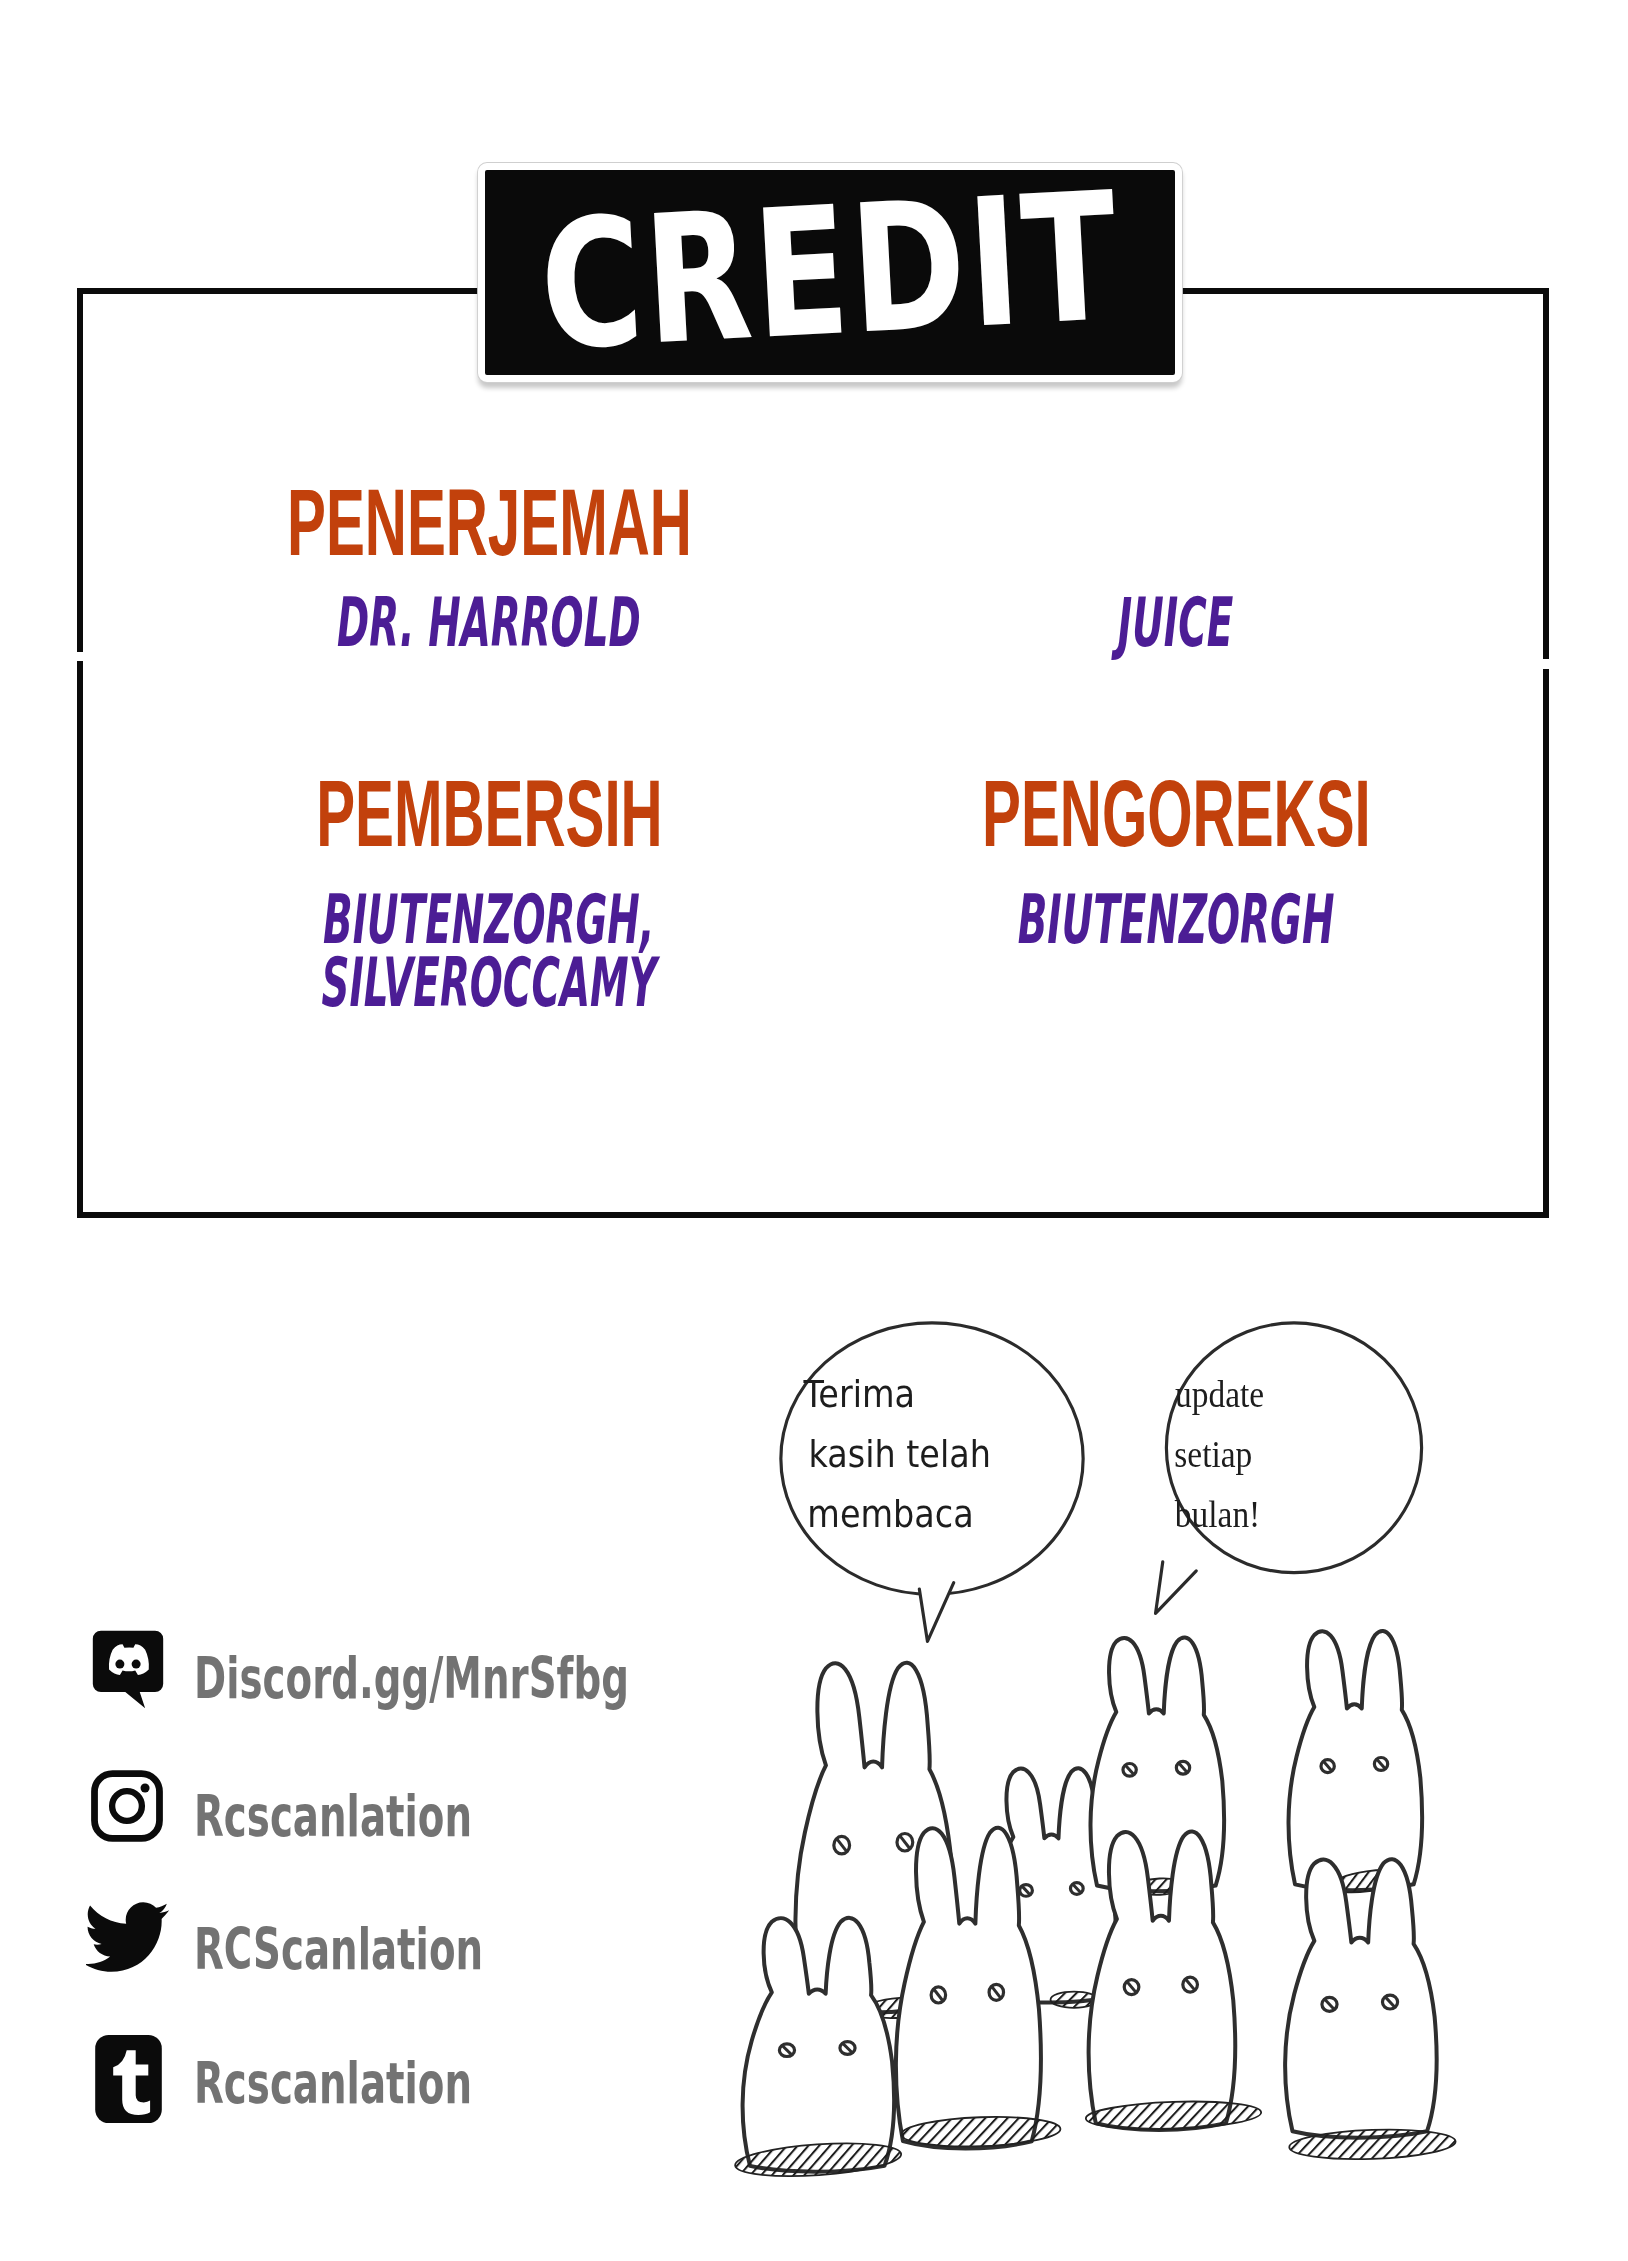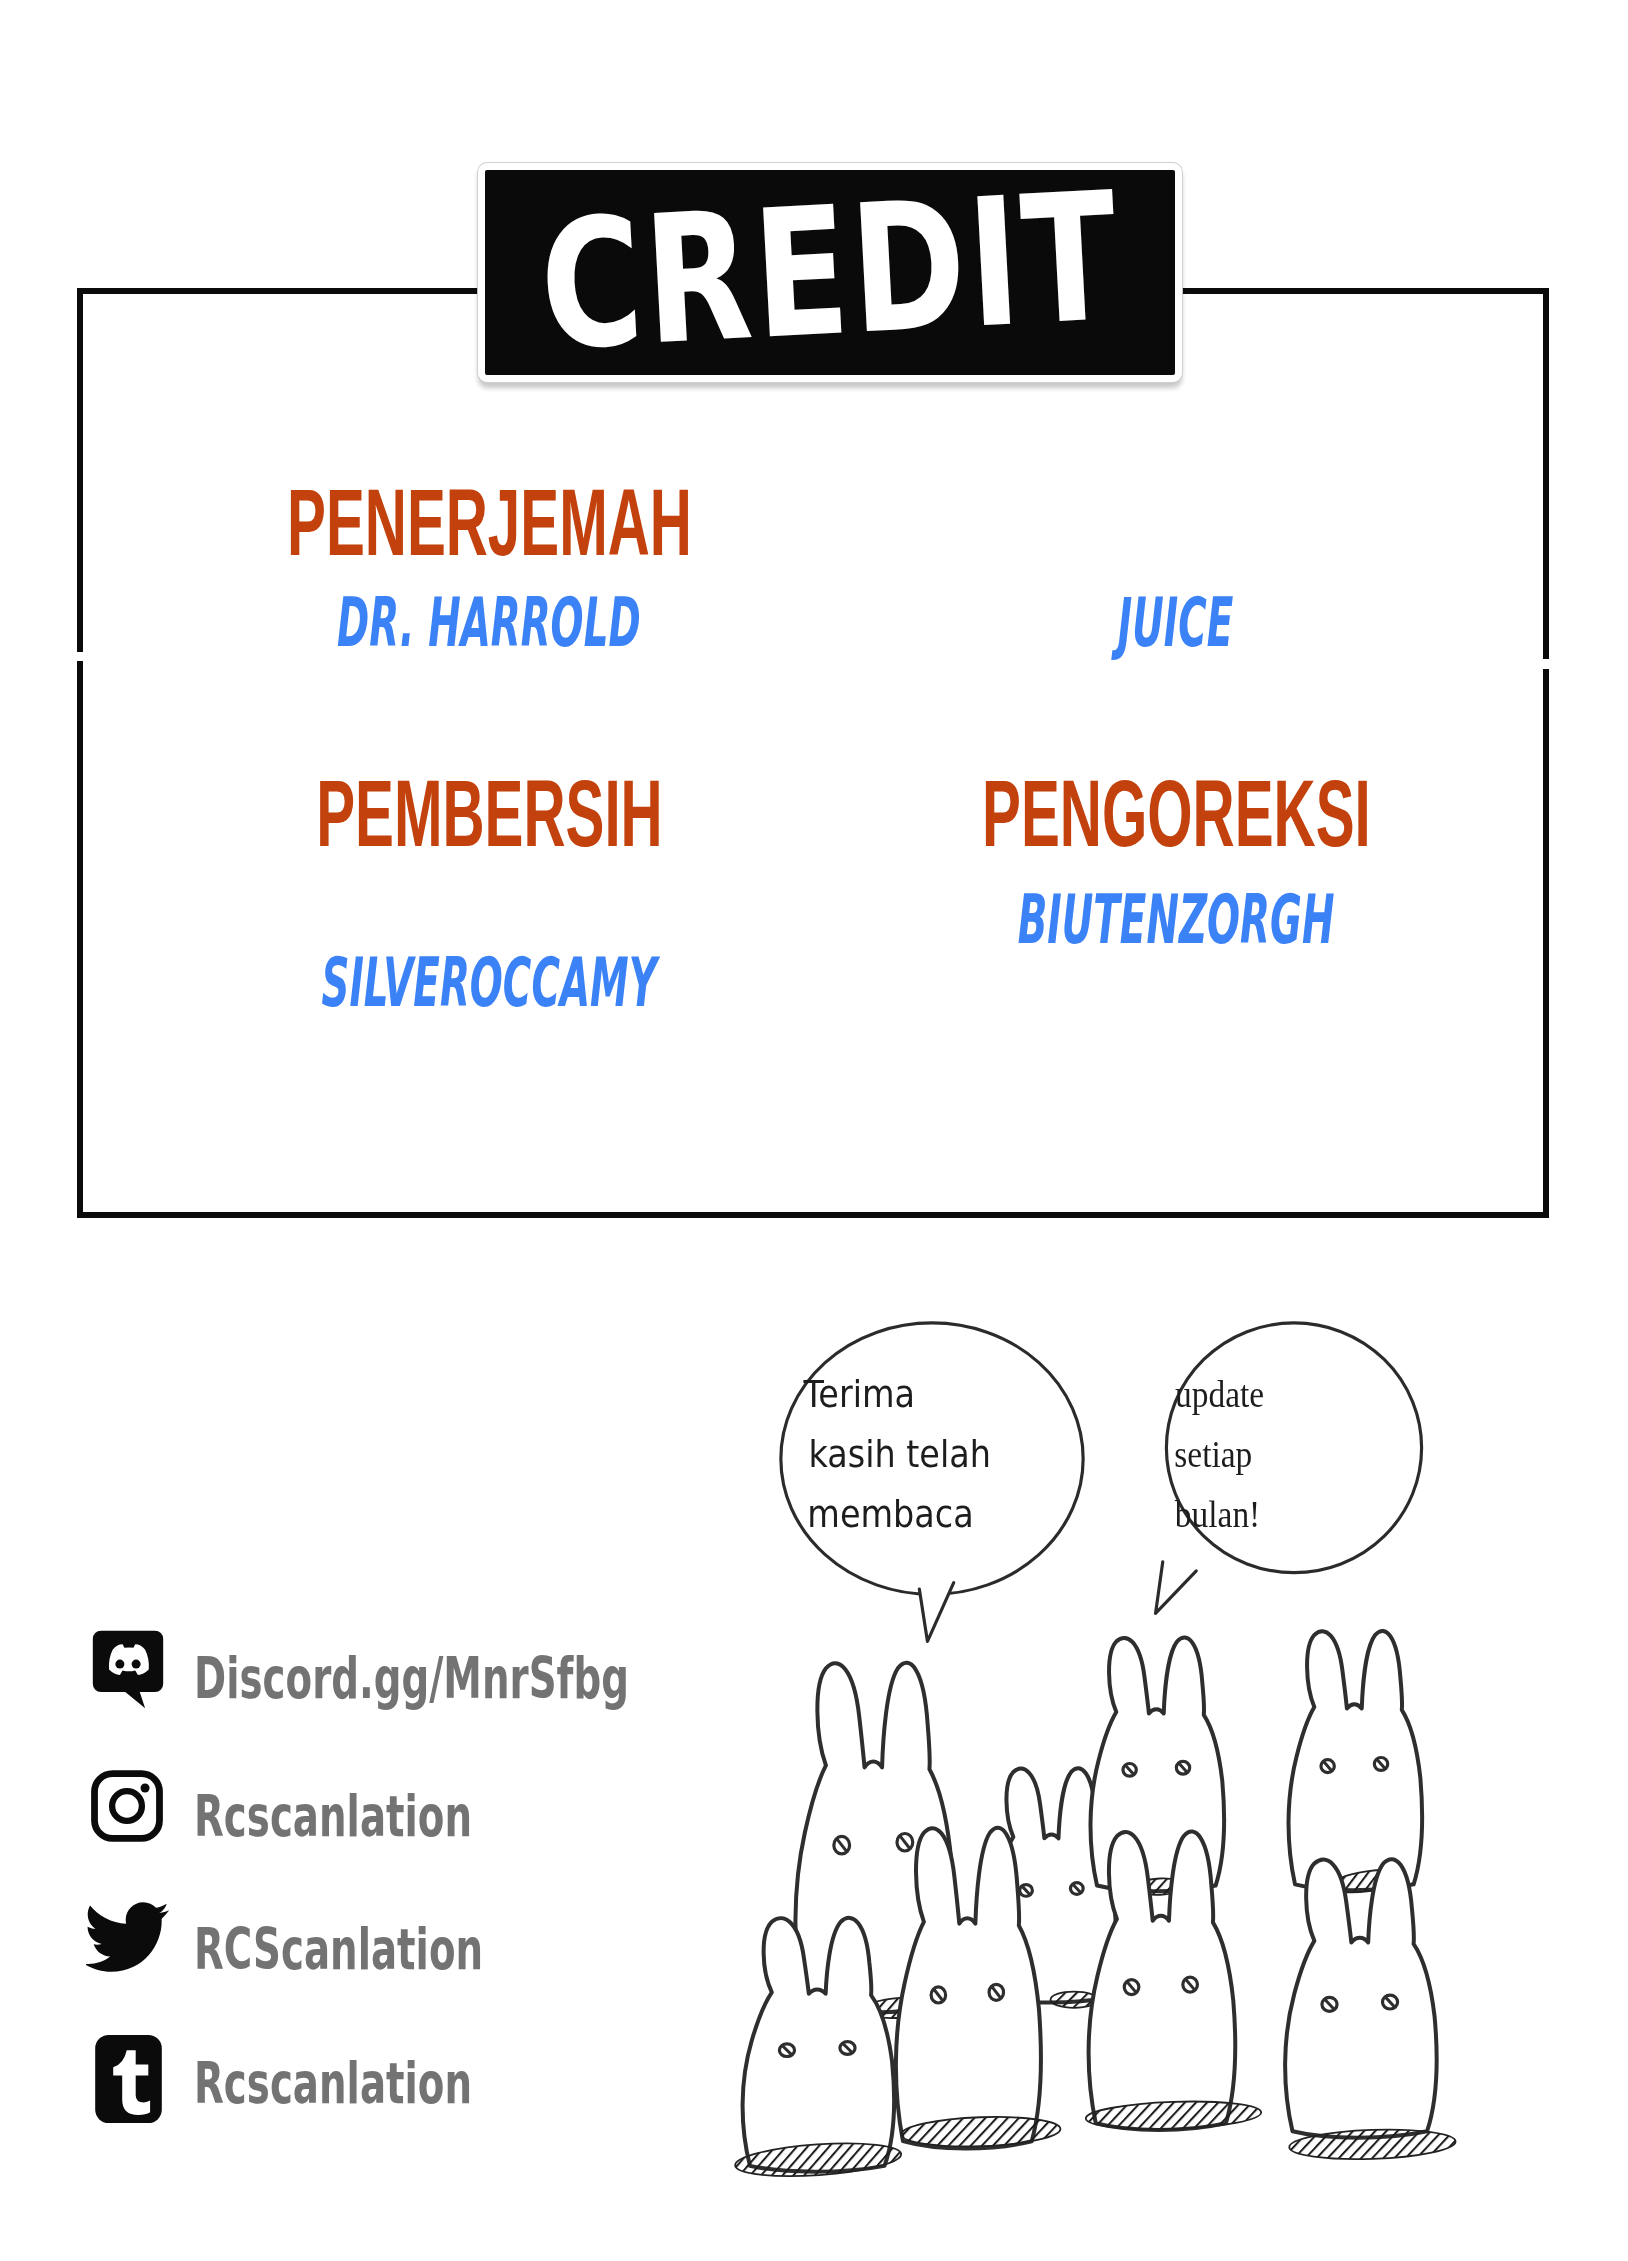--- a/index.html
+++ b/index.html
@@ -30,21 +30,21 @@
   
   .role{
     position:absolute;width:688px;text-align:center;
     font-family:"Liberation Sans", sans-serif;font-weight:900;font-size:94px;line-height:1;
     color:#c2410c;white-space:nowrap;
   }
   .role > span{display:inline-block;transform:scaleX(0.62);transform-origin:center;}
   .name{
     position:absolute;width:688px;text-align:center;
     font-family:"DejaVu Sans", sans-serif;font-weight:bold;font-style:italic;
-    font-size:67px;line-height:1;color:#3b82f6;white-space:nowrap;
+    font-size:67px;line-height:1;color:#4c1d95;white-space:nowrap;
   }
   .name > span{display:inline-block;transform:scaleX(0.58);transform-origin:center;}
   .name.second{line-height:1;}
   .col-left{left:145px;}
   .col-right{left:832px;}
   .row1-role{top:476px;}
   .row1-name{top:590px;}
   .row2-role{top:767px;}
   .row2-name{top:887px;}
   .row2-name2{top:950px;}
@@ -78,20 +78,21 @@
   <div class="banner">
     <span class="banner-title">CREDIT</span>
   </div>
 
   <div class="role col-left row1-role"><span>PENERJEMAH</span></div>
   <div class="name col-left row1-name"><span>DR. HARROLD</span></div>
 
   <div class="name col-right row1-name"><span>JUICE</span></div>
 
   <div class="role col-left row2-role"><span>PEMBERSIH</span></div>
+  <div class="name col-left row2-name"><span>BIUTENZORGH,</span></div>
   <div class="name second col-left row2-name2"><span>SILVEROCCAMY</span></div>
 
   <div class="role col-right row2-role"><span>PENGOREKSI</span></div>
   <div class="name col-right row2-name"><span>BIUTENZORGH</span></div>
 
   <svg class="bubbles-svg" width="724" height="362" viewBox="0 0 800 400">
     <g stroke="#2b2b2b" stroke-width="3.5" fill="#ffffff" stroke-linejoin="round" stroke-linecap="round">
       <ellipse cx="200" cy="172" rx="167" ry="150"></ellipse>
       <path d="M186,316 L195,374 L224,309 Z" stroke="none"></path>
       <path d="M186,316 L195,374 L224,309" fill="none"></path>

